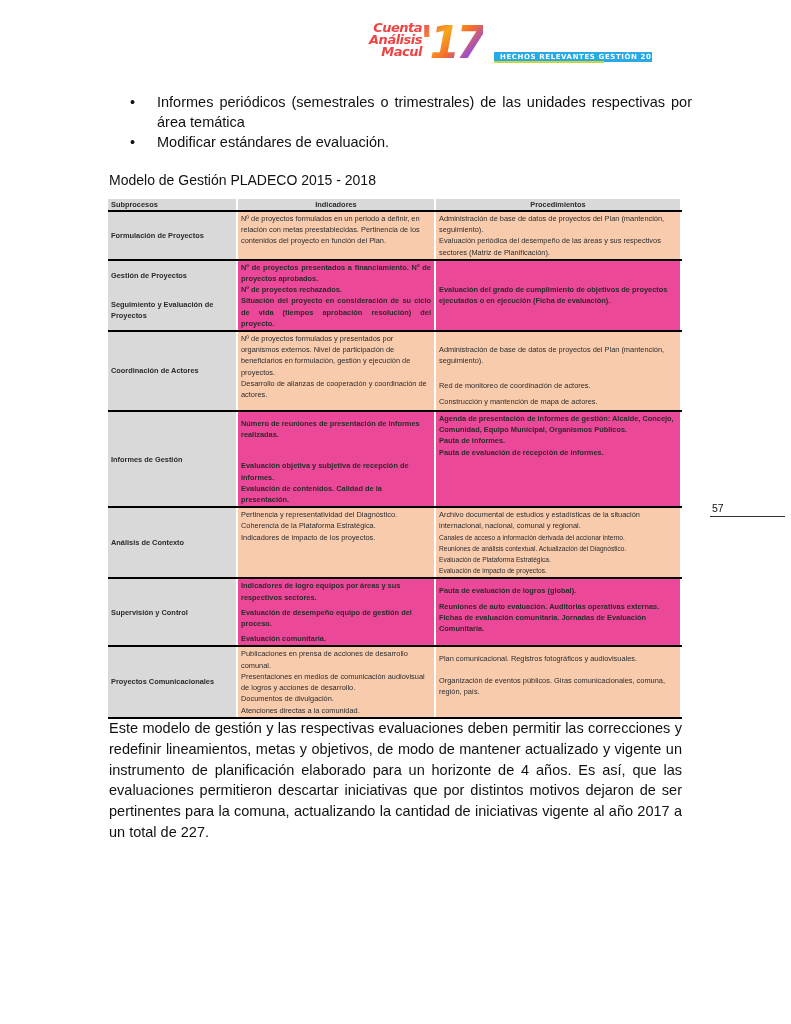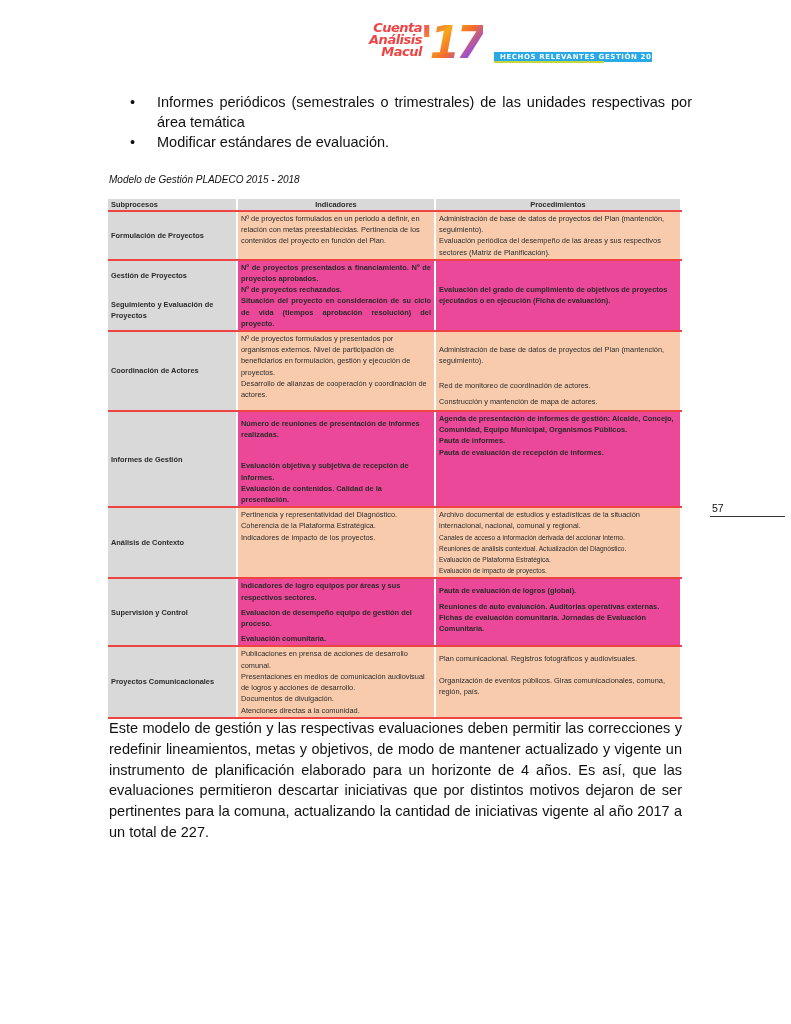--- a/index.html
+++ b/index.html
@@ -12,25 +12,25 @@
     background: linear-gradient(135deg, #e8336e 0%, #f7a81b 35%, #f46c2b 55%, #9c4fd2 75%, #f7c23a 100%);
     -webkit-background-clip: text; background-clip: text; color: transparent; }
   .banner { position: absolute; left: 494px; top: 52px; width: 158px; height: 10px; background: #29a9e6; }
   .banner-green { position: absolute; left: 494px; top: 61px; width: 110px; height: 2px; background: #c7d63a; }
   .banner-text { position: absolute; left: 500px; top: 52px; font-size: 7px; line-height: 10px; color: #fff; font-weight: bold; letter-spacing: 0.6px; font-family: "DejaVu Sans", sans-serif; }
 
   
   .bullets { position: absolute; left: 130px; top: 92px; width: 562px; margin: 0; padding: 0; list-style: none; font-size: 14.5px; line-height: 20px; }
   .bullets li { position: relative; padding-left: 27px; text-align: justify; }
   .bullets li::before { content: "•"; position: absolute; left: 0; top: 0; }
-  .caption { position: absolute; left: 109px; top: 170px; font-size: 10px; line-height: 20px; font-style: italic; }
+  .caption { position: absolute; left: 109px; top: 170px; font-size: 14px; line-height: 20px; }
 
   
   .tbl { position: absolute; left: 108px; top: 199px; width: 574px; border-collapse: collapse; font-size: 7.4px; line-height: 11.2px; color: #2b2b2b; }
-  .tbl th, .tbl td { padding: 1px 3px; vertical-align: top; border-bottom: 2px solid #ef4444; border-right: 2px solid #ffffff; }
+  .tbl th, .tbl td { padding: 1px 3px; vertical-align: top; border-bottom: 2px solid #000000; border-right: 2px solid #ffffff; }
   .tbl th { background: #d9d9d9; font-weight: bold; height: 9px; line-height: 9px; padding-top: 1px; padding-bottom: 1px; }
   .tbl th.left { text-align: left; }
   .tbl td.sub { background: #d9d9d9; font-weight: bold; vertical-align: middle; width: 122px; }
   .tbl .dark td.cell { background: #f8cbad; }
   .tbl .light td.cell { background: #ec4899; font-weight: bold; }
   .col2 { width: 190px; }
   .sp { display: block; height: 4px; }
   .small { font-size: 6.6px; }
 
   .para { position: absolute; left: 109px; top: 718px; width: 573px; font-size: 14.5px; line-height: 20.8px; text-align: justify; margin: 0; }

